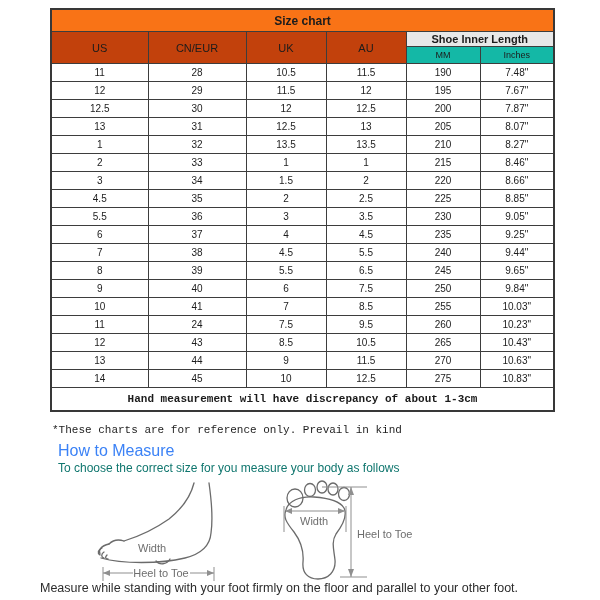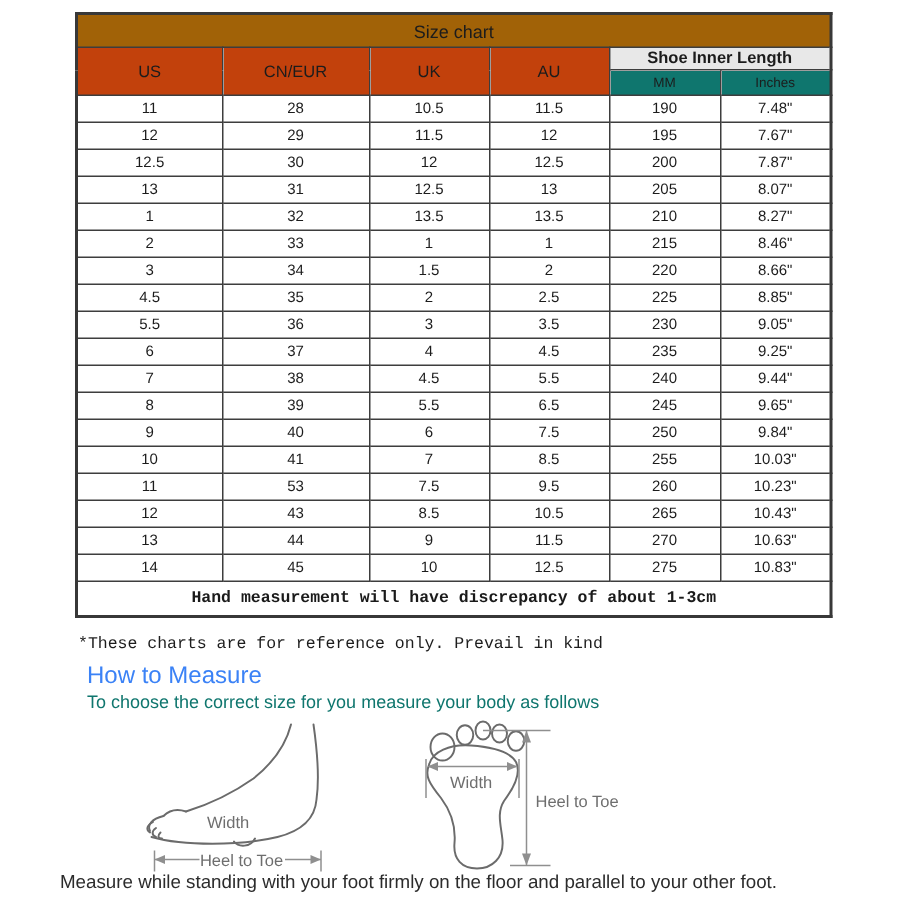--- a/index.html
+++ b/index.html
@@ -24,37 +24,37 @@
     text-align: center;
     vertical-align: middle;
     padding: 0;
     color: #1c1c1c;
     overflow: hidden;
     white-space: nowrap;
   }
   .size-table { border: 2px solid #383838; }
   .title-row th {
     height: 21px;
-    background: #a16207;
+    background: #f97316;
     font-size: 12px;
-    font-weight: normal;
+    font-weight: bold;
   }
   .col-head {
     background: #c2410c;
     font-size: 11px;
     font-weight: normal;
   }
   .span-head {
     background: #e8e8e8;
     font-size: 11px;
     font-weight: bold;
     height: 14px;
   }
   .sub-head {
-    background: #0f766e;
+    background: #14b8a6;
     font-size: 9px;
     font-weight: normal;
     height: 16px;
     color: #2a2a2a;
   }
   .size-table tbody td {
     height: 17px;
     font-size: 10px;
     background: #ffffff;
   }
@@ -245,21 +245,21 @@
         <tr>
           <td>10</td>
           <td>41</td>
           <td>7</td>
           <td>8.5</td>
           <td>255</td>
           <td>10.03"</td>
         </tr>
         <tr>
           <td>11</td>
-          <td>53</td>
+          <td>24</td>
           <td>7.5</td>
           <td>9.5</td>
           <td>260</td>
           <td>10.23"</td>
         </tr>
         <tr>
           <td>12</td>
           <td>43</td>
           <td>8.5</td>
           <td>10.5</td>

